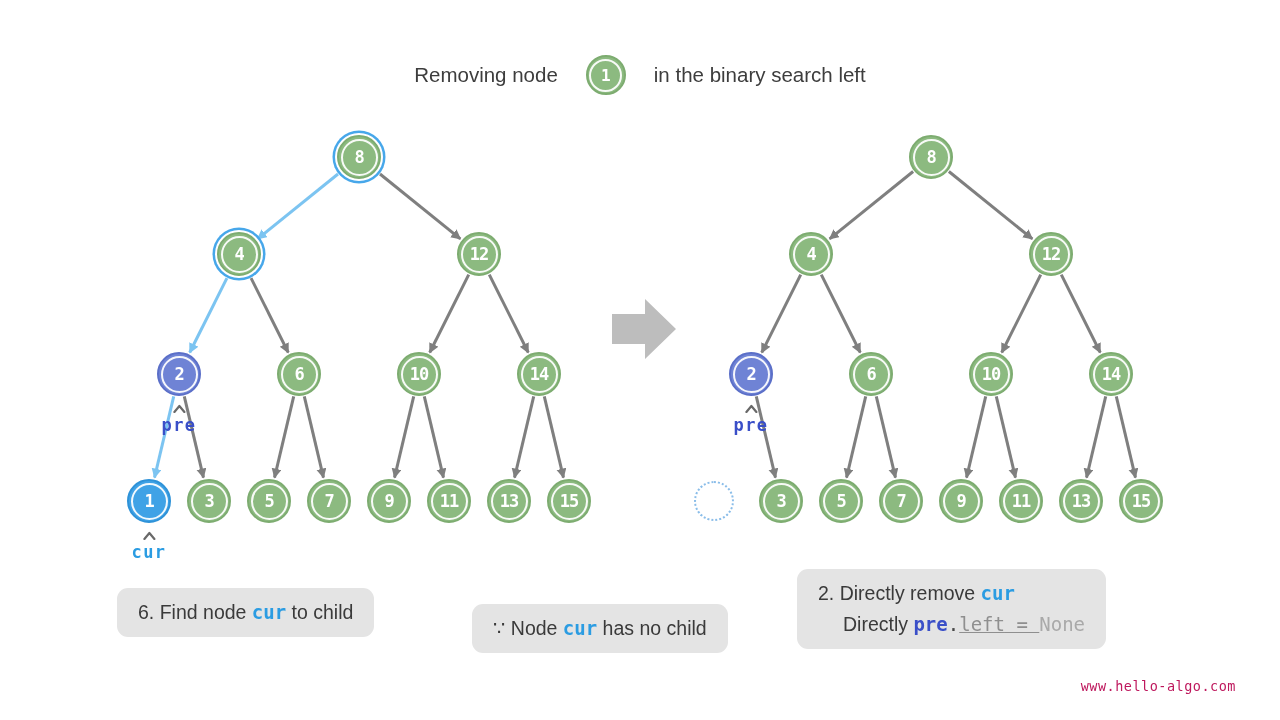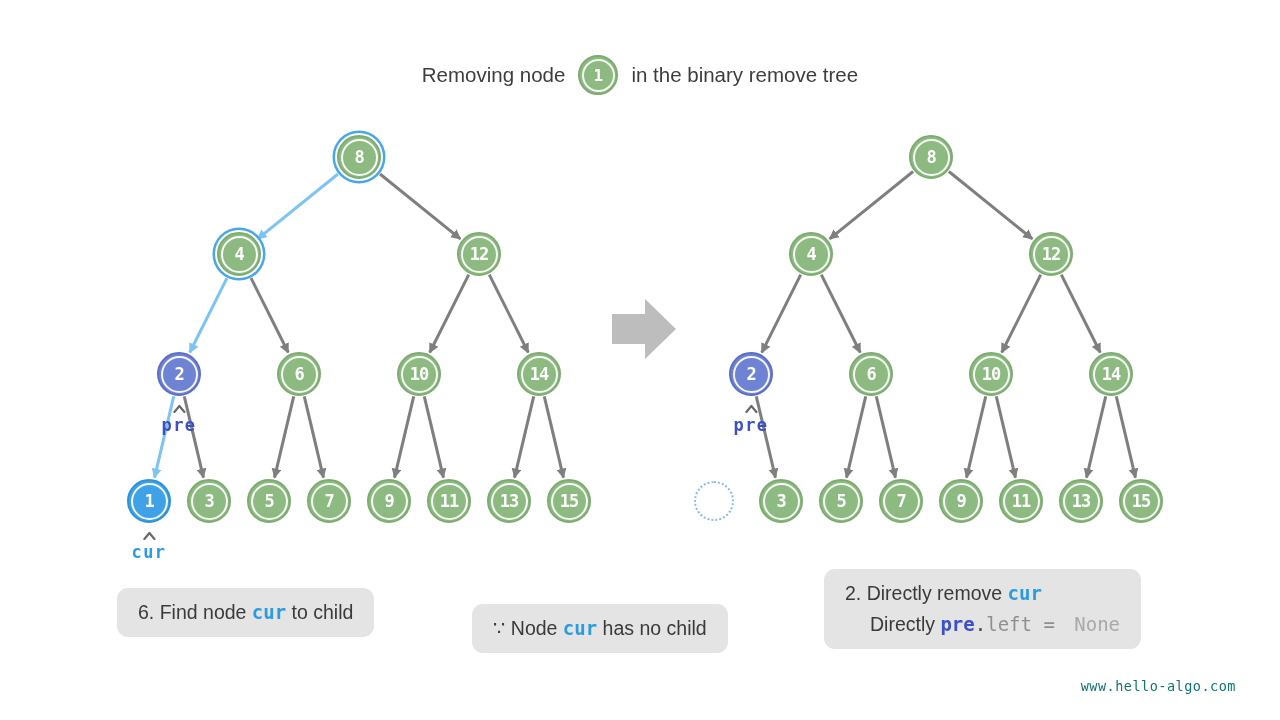--- a/index.html
+++ b/index.html
@@ -1,21 +1,21 @@
 <!DOCTYPE html>
 <html><head>
 <meta charset="utf-8">
 <style>
   html,body{margin:0;padding:0;background:#ffffff;}
   .stage{position:relative;width:1280px;height:720px;background:#ffffff;overflow:hidden;
          font-family:"Liberation Sans","DejaVu Sans",sans-serif;}
 
   
   .title{position:absolute;top:54px;left:0;width:1280px;height:42px;
-         display:flex;align-items:center;justify-content:center;gap:13px;
+         display:flex;align-items:center;justify-content:center;gap:28px;
          font-size:20.5px;color:#3d3d3d;}
   .title-node{position:relative;width:36px;height:36px;border-radius:50%;
          display:flex;align-items:center;justify-content:center;
          color:#fff;font:bold 16px "DejaVu Sans Mono",monospace;}
   .title-node::after{content:"";position:absolute;inset:1.5px;border:2px solid rgba(255,255,255,.93);border-radius:50%;}
 
   
   #edges{position:absolute;left:0;top:0;}
 
   
@@ -34,38 +34,38 @@
   .pointer .txt{font:bold 17px "DejaVu Sans Mono",monospace;letter-spacing:1.5px;}
 
   
   .caption{position:absolute;background:#e4e4e4;border-radius:11px;color:#3a3a3a;
         font-size:19.5px;padding:9px 21px;white-space:nowrap;}
   .caption .line{line-height:31px;}
   .caption .line2{padding-left:25px;}
   .seg-plain{color:#3a3a3a;}
   .seg-cur{font-family:"DejaVu Sans Mono",monospace;font-weight:bold;font-size:19px;}
   .seg-pre{font-family:"DejaVu Sans Mono",monospace;font-weight:bold;font-size:19px;}
-  .seg-code{font-family:"DejaVu Sans Mono",monospace;font-size:19px;color:#8f8f8f;}
+  .seg-code{font-family:"DejaVu Sans Mono",monospace;font-size:19px;color:#8f8f8f;text-decoration:underline;}
   .seg-code-dark{font-family:"DejaVu Sans Mono",monospace;font-size:19px;color:#474747;}
-  .seg-code-light{font-family:"DejaVu Sans Mono",monospace;font-size:19px;color:#a9a9a9;margin-left:8px;}
+  .seg-code-light{font-family:"DejaVu Sans Mono",monospace;font-size:19px;color:#a9a9a9;}
 
   .watermark{position:absolute;right:44px;top:678px;font:13.5px "DejaVu Sans Mono",monospace;
-        color:#0f766e;letter-spacing:.5px;}
+        color:#be185d;letter-spacing:.5px;}
 </style>
 </head>
 <body>
 
 <div class="stage">
 
   <div class="title">
     <span>Removing node</span>
     <span class="title-node" style="background: rgb(140, 186, 128); border: 2px solid rgb(125, 172, 112);">
       <span>1</span>
     </span>
-    <span>in the binary remove tree</span>
+    <span>in the binary search left</span>
   </div>
 
   <svg id="edges" width="1280" height="720">
     <defs>
       <marker id="ah-gray" markerUnits="userSpaceOnUse" markerWidth="12" markerHeight="12" refX="9" refY="5" orient="auto">
           <path d="M0,0 L10,5 L0,10 Z" fill="#7F7F7F"></path>
         </marker>
       <marker id="ah-blue" markerUnits="userSpaceOnUse" markerWidth="12" markerHeight="12" refX="9" refY="5" orient="auto">
           <path d="M0,0 L10,5 L0,10 Z" fill="#7CC4F1"></path>
         </marker>
@@ -152,20 +152,20 @@
       </div>
       <div class="placeholder" style="left: 714px; top: 501px; border-color: rgb(138, 189, 233);"></div>
     </div>
 
   <div class="caption" id="cap1" style="left:117px;top:588px;">
       <div class="line line1"><span class="seg-plain">6. Find node </span><span class="seg-cur" style="color: rgb(43, 156, 226);">cur</span><span class="seg-plain"> to child</span></div>
     </div>
   <div class="caption" id="cap2" style="left:472px;top:588px;margin-top:16px;">
       <div class="line line1"><span class="seg-plain">∵ Node </span><span class="seg-cur" style="color: rgb(43, 156, 226);">cur</span><span class="seg-plain"> has no child</span></div>
     </div>
-  <div class="caption" id="cap3" style="left:824px;top:569px;">
+  <div class="caption" id="cap3" style="left:797px;top:569px;">
       <div class="line line1"><span class="seg-plain">2. Directly remove </span><span class="seg-cur" style="color: rgb(43, 156, 226);">cur</span></div>
       <div class="line line2"><span class="seg-plain">Directly </span><span class="seg-pre" style="color: rgb(58, 79, 200);">pre</span><span class="seg-code-dark">.</span><span class="seg-code">left</span><span class="seg-code"> = </span><span class="seg-code-light">None</span></div>
     </div>
 
   <div class="watermark">www.hello-algo.com</div>
 
 </div>
 
 </body></html>

